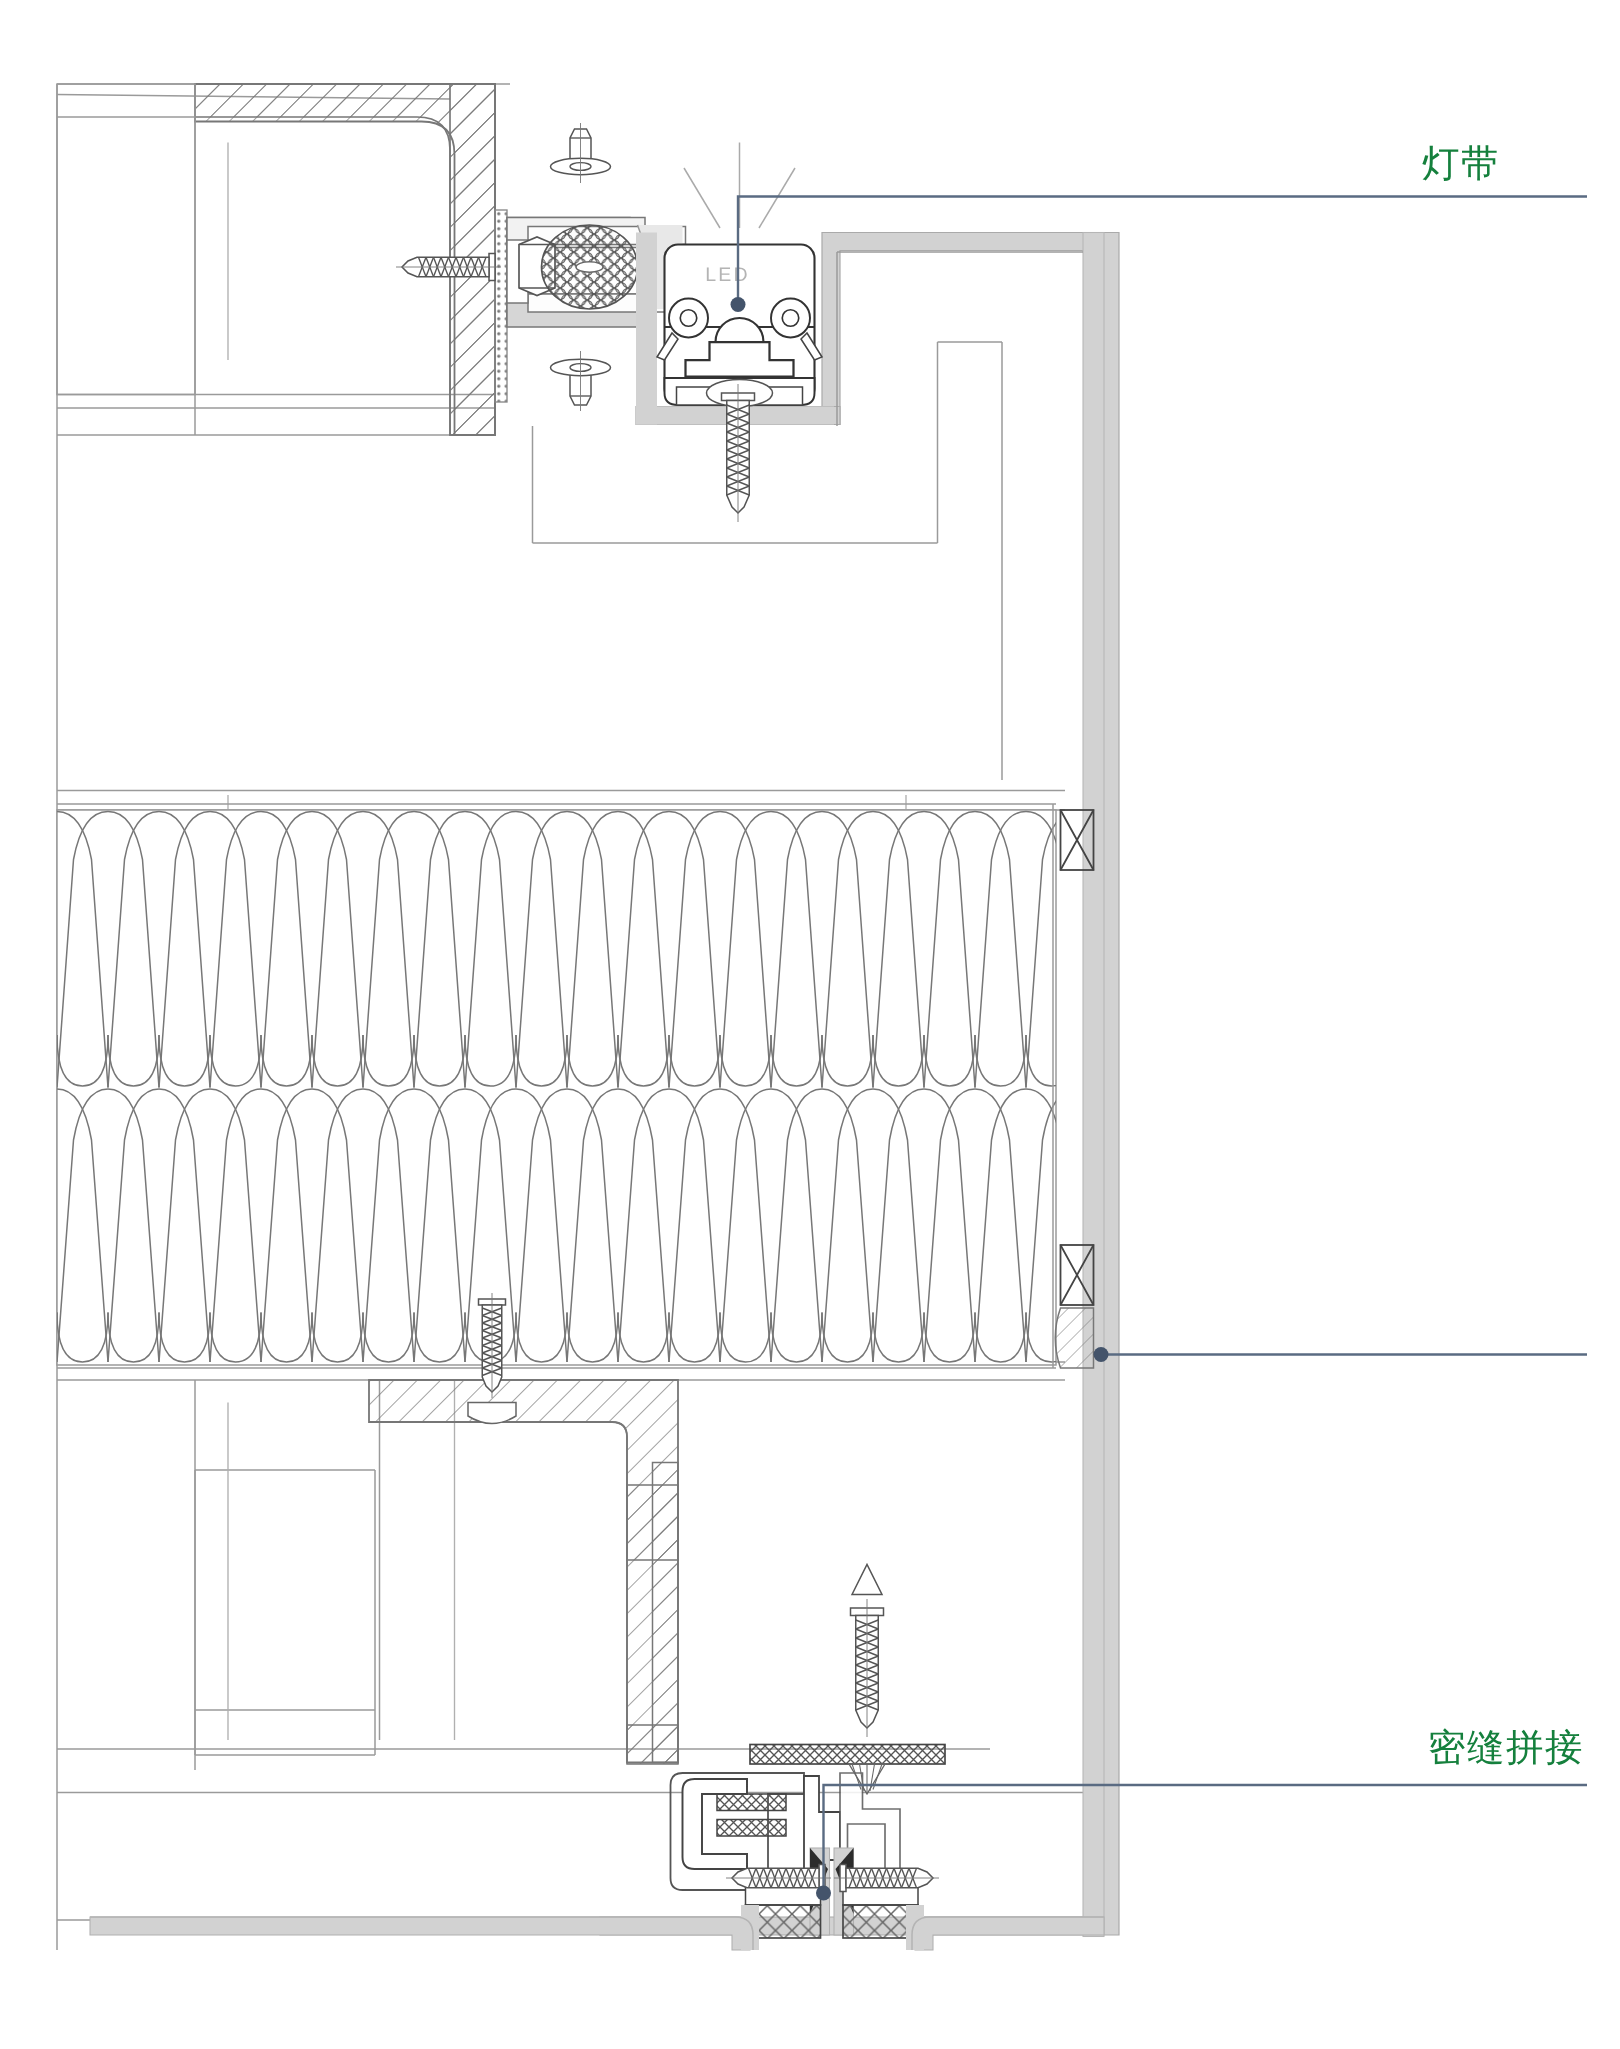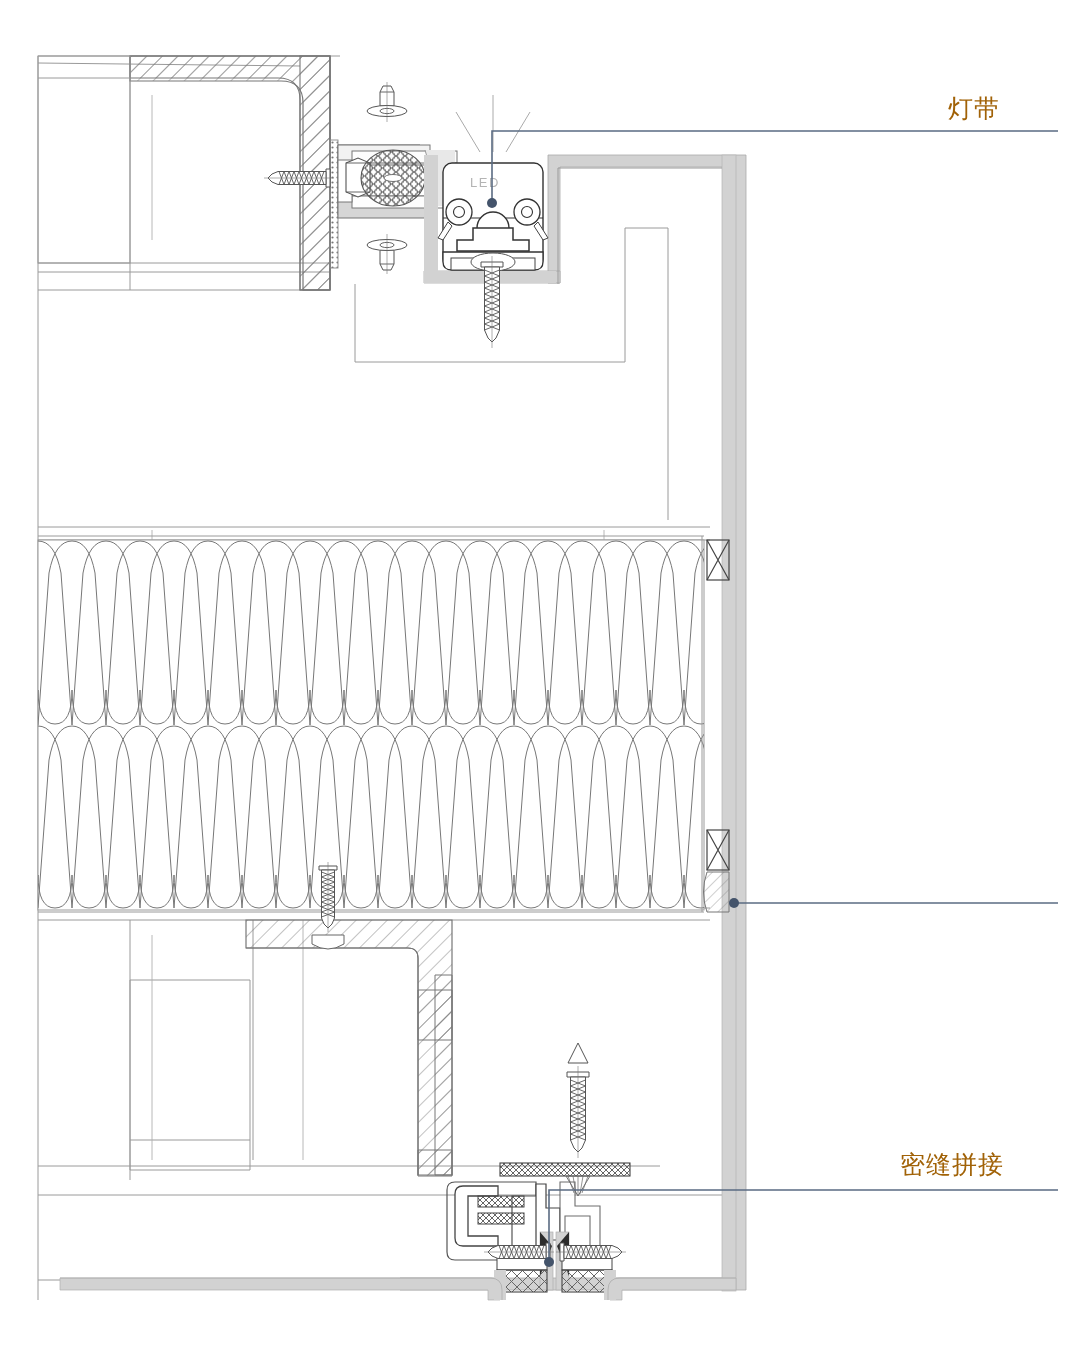--- a/index.html
+++ b/index.html
@@ -3,21 +3,21 @@
 <meta charset="utf-8">
 <style>
   html,body{margin:0;padding:0;background:#ffffff;}
   body{width:1080px;height:1366px;font-family:"Liberation Sans",sans-serif;overflow:hidden;}
   #stage{position:relative;width:1080px;height:1366px;background:#fff;}
   svg{display:block;}
   .lbl{
     position:absolute;
     font-family:"Liberation Sans","DejaVu Sans",sans-serif;
     font-size:25px;
-    color:#a16207;
+    color:#15803d;
     white-space:nowrap;
     letter-spacing:1px;
   }
 </style>
 </head>
 <body>
 
 <div id="stage">
 
 <svg width="1080" height="1366" viewBox="0 0 1080 1366">
@@ -477,15 +477,15 @@
   <g fill="#44546b">
     <circle cx="492" cy="203" r="5"></circle>
     <circle cx="734" cy="903" r="5"></circle>
     <circle cx="549" cy="1262" r="5"></circle>
   </g>
 </svg>
 
 <div class="lbl" style="left:948px; top:92px;">灯带</div>
 
 
-<div class="lbl" style="left:900px; top:1148px;">密缝拼接</div>
+<div class="lbl" style="left:952px; top:1148px;">密缝拼接</div>
 
 </div>
 
 </body></html>

